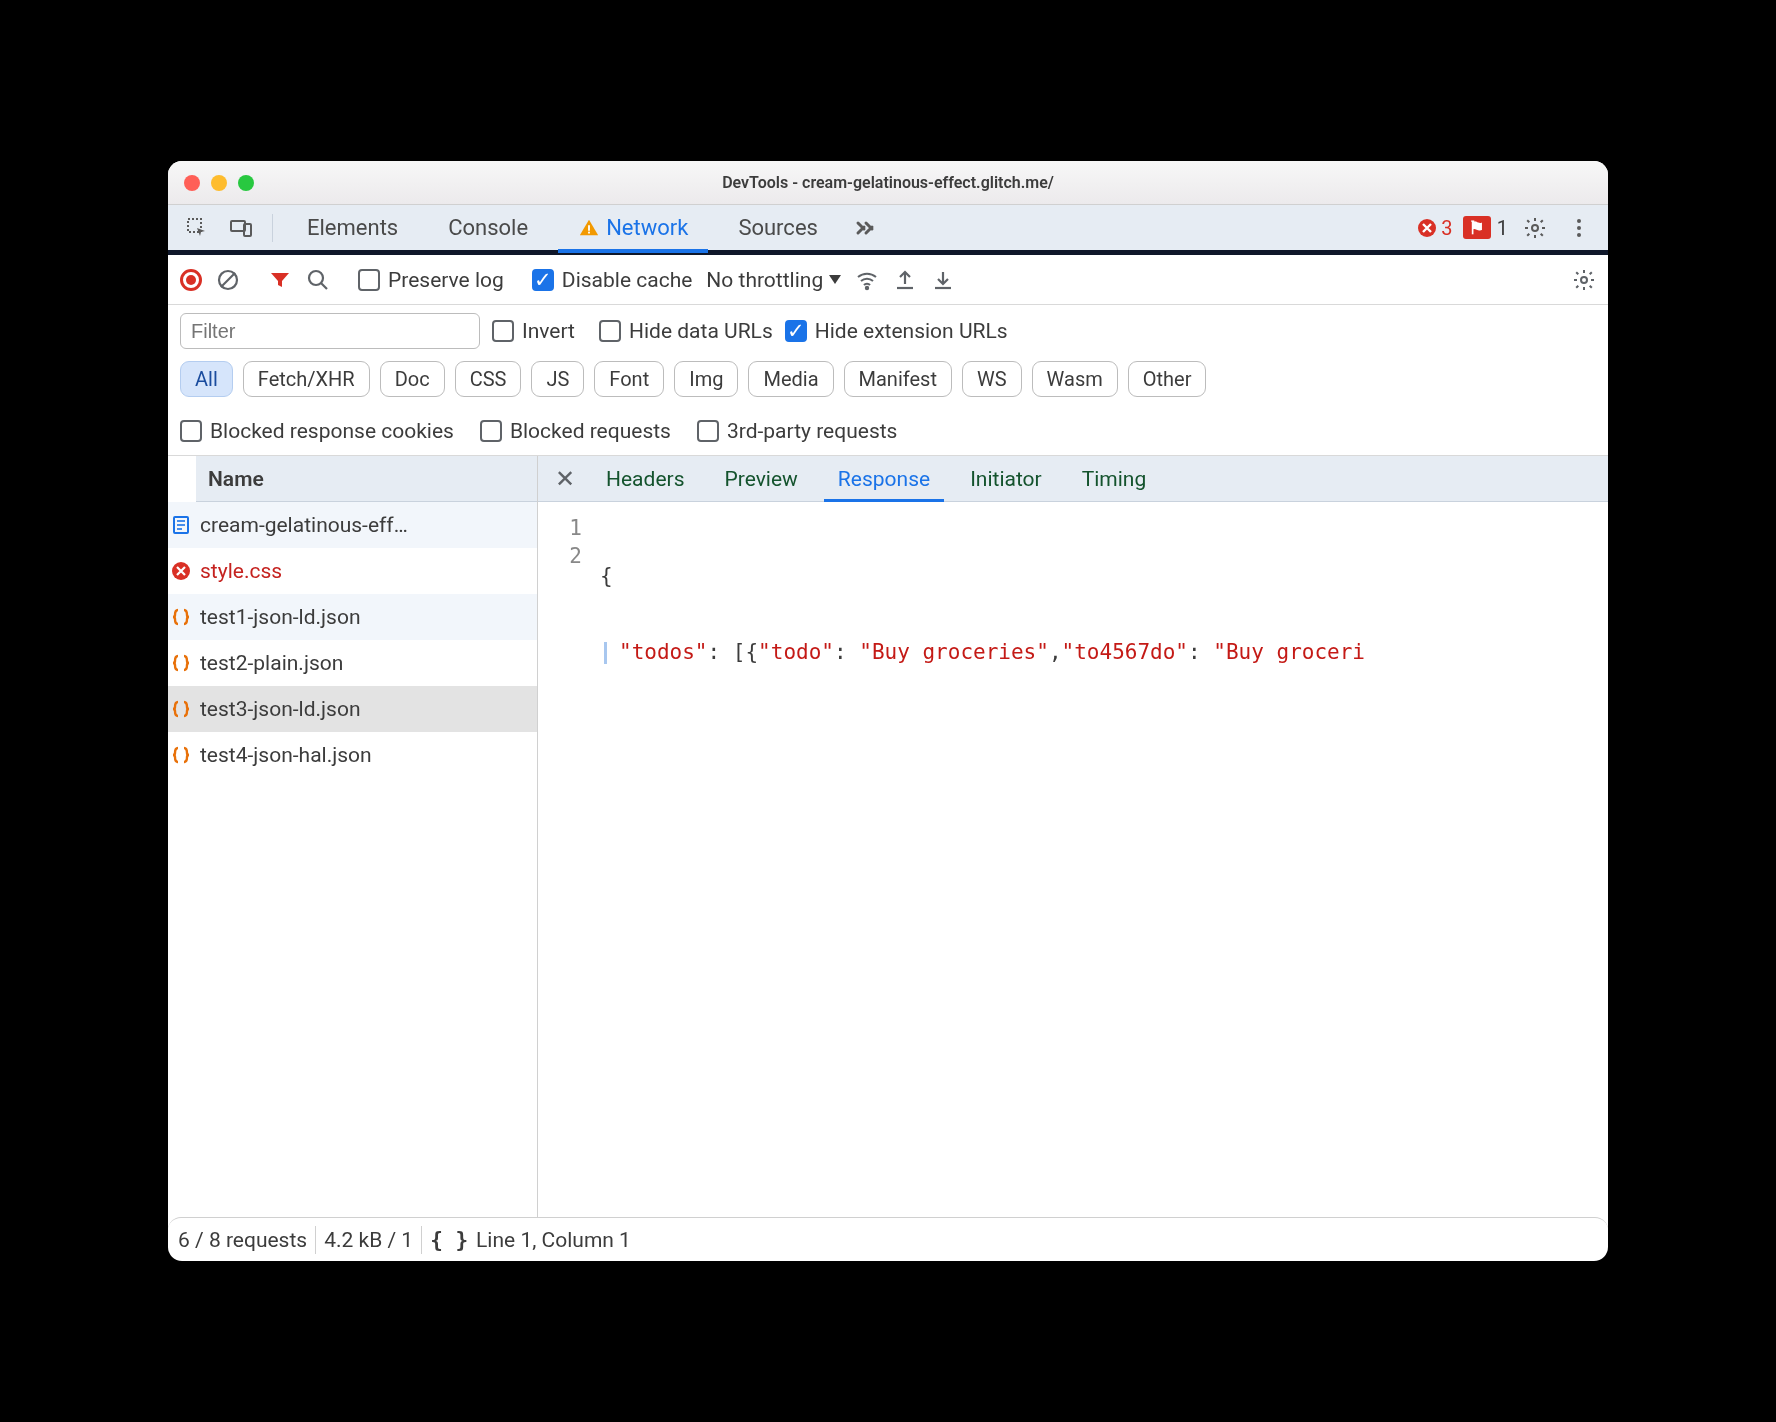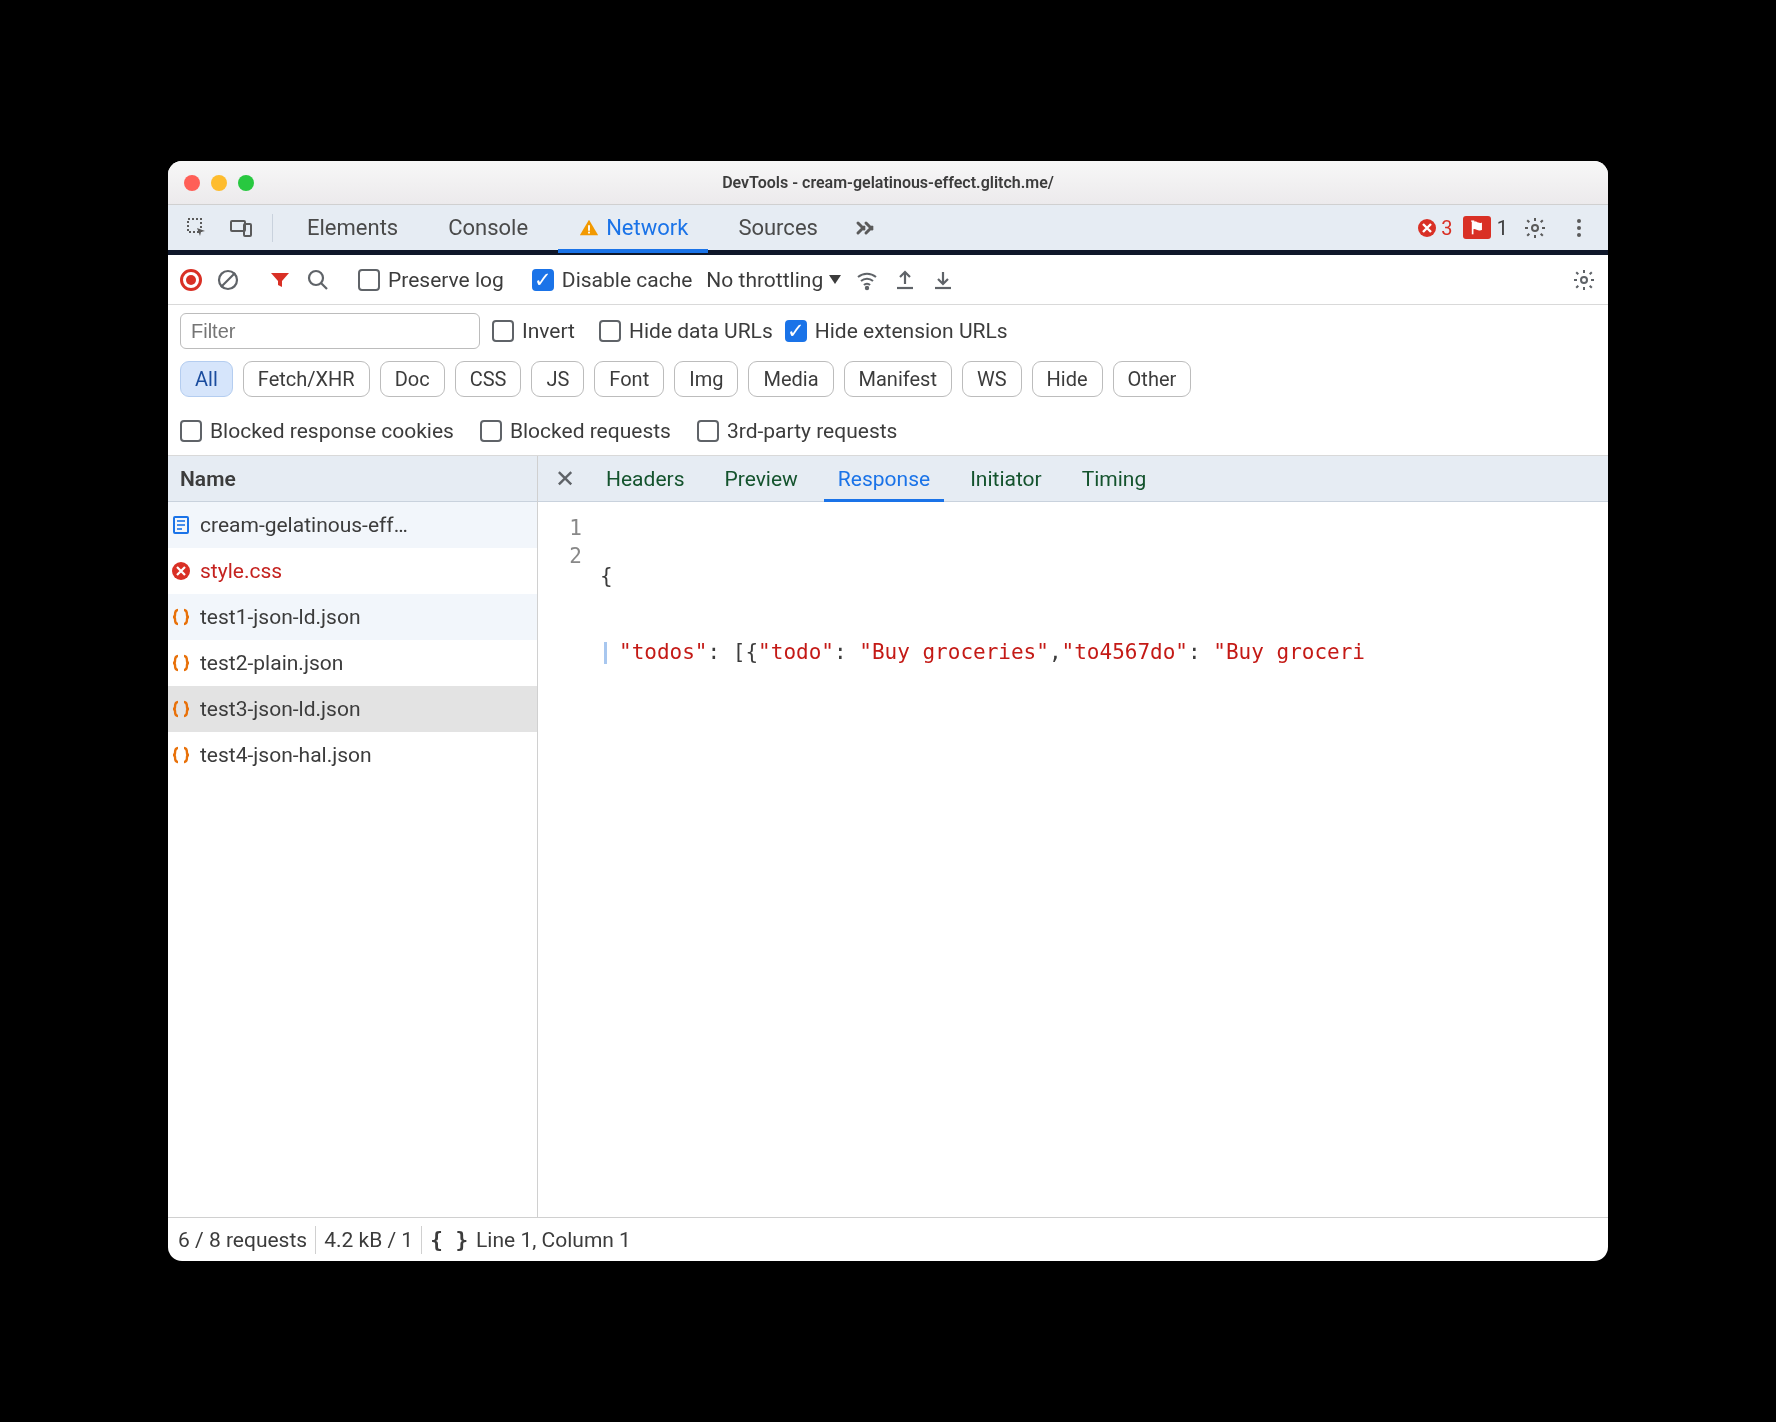--- a/index.html
+++ b/index.html
@@ -78,21 +78,21 @@
   border-bottom:1px solid #d9d9d9;
 }
 .filterinput { width:300px; height:36px; border:1px solid #bcbcbc; border-radius:6px; padding:0 10px; font-size:20px; color:#777; }
 .pillrow { display:flex; gap:10px; width:100%; padding-bottom:10px;}
 .pill { height:36px; padding:0 14px; border:1px solid #bcbcbc; border-radius:9px; display:flex; align-items:center; font-size:20px; color:#3c3c3c; background:#fff; }
 .pill.active { background:#d6e5fb; border-color:#b4cdf0; color:#1a4c9e; }
 .checkrow { display:flex; gap:26px; width:100%; padding-bottom:12px; }
 
 .main { flex:1; display:flex; min-height:0; }
 .leftpane { width:370px; border-right:1px solid #d0d0d0; display:flex; flex-direction:column; }
-.lhead { height:46px; background:#e6ecf3; border-bottom:1px solid #c9d2dd; display:flex; align-items:center; padding:0 12px; font-size:21px; font-weight:600; color:#3c3c3c;}
+.lhead { height:46px; background:#e6ecf3; border-bottom:1px solid #c9d2dd; display:flex; align-items:center; padding:0 12px; font-size:21px; font-weight:600; color:#3c3c3c;margin-left:28px;}
 .reqlist { flex:1; overflow:auto; }
 .reqitem { height:46px; display:flex; align-items:center; padding:0 2px; gap:8px; font-size:21px; color:#3c3c3c; }
 .reqitem:nth-child(odd){ background:#f2f6fb; }
 .reqitem:nth-child(even){ background:#fff; }
 .reqitem.error { color:#c5221f; }
 .reqitem.selected { background:#e3e3e3; }
 .ficon { width:22px; height:22px; flex-shrink:0; display:flex; align-items:center; justify-content:center; }
 .ellip { white-space:nowrap; overflow:hidden; text-overflow:ellipsis; }
 .rightpane { flex:1; display:flex; flex-direction:column; min-width:0;}
 .rtabs { height:46px; background:#e6ecf3; border-bottom:1px solid #c9d2dd; display:flex; align-items:center; padding:0 8px; gap:4px;}
@@ -103,21 +103,21 @@
 .codearea { flex:1; overflow:hidden; font-family: Menlo, Consolas, monospace; font-size:21px; display:flex; }
 .gutter { width:56px; text-align:right; padding:12px 12px 0 0; color:#888; background:#fff; }
 .gline { height:28px; line-height:28px; }
 .code { flex:1; padding:12px 0 0 6px; white-space:pre; color:#3c3c3c; overflow:hidden;}
 .cline { height:28px; line-height:28px; }
 .s { color:#c41a16; }
 .p { color:#3c3c3c; }
 .bluebar { display:inline-block; width:3px; height:22px; background:#a8c7ef; vertical-align:middle; margin-right:12px; margin-left:4px;}
 
 .statusbar {
-  height:44px; border-top:1px solid #d0d0d0; display:flex; align-items:center; padding:0 10px; gap:8px; font-size:21px; color:#3c3c3c;
+  height:44px; border-top:1px solid #d0d0d0; display:flex; align-items:center; padding:0 10px; gap:8px; font-size:21px; color:#3c3c3c;border-radius:13px;
 }
 .vsep { width:1px; height:28px; background:#d0d0d0; }
 </style>
 </head>
 <body>
 
 <div class="window">
 
   <div class="titlebar">
     <div class="traffic">
@@ -300,21 +300,21 @@
       <div class="pill">
           <span>Media</span>
         </div>
       <div class="pill">
           <span>Manifest</span>
         </div>
       <div class="pill">
           <span>WS</span>
         </div>
       <div class="pill">
-          <span>Hide</span>
+          <span>Wasm</span>
         </div>
       <div class="pill">
           <span>Other</span>
         </div>
     </div>
 
     <div class="checkrow">
       <label class="chk">
         <span class="chkbox"></span>
         <span>Blocked response cookies</span>

